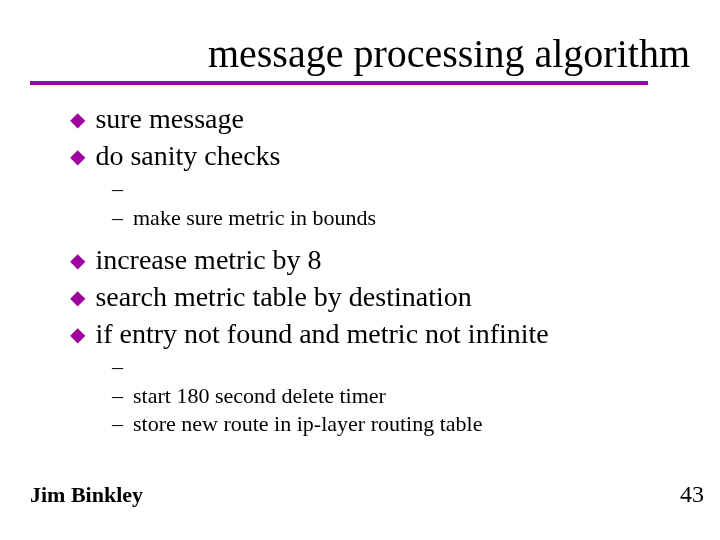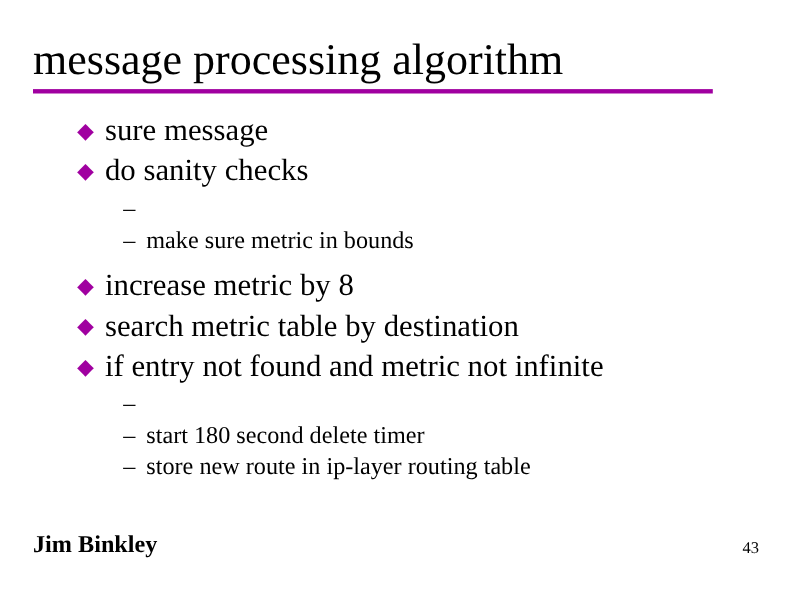--- a/index.html
+++ b/index.html
@@ -14,20 +14,21 @@
   }
   .slide {
     padding: 30px 30px 0 30px;
     position: relative;
     height: 100%;
   }
   .title {
     font-size: 40px;
     font-weight: normal;
     margin-bottom: 4px;
+    text-align: right;
   }
   .underline {
     height: 4px;
     background: #a000a0;
     width: 618px;
     margin-bottom: 16px;
   }
   .content {
     padding-left: 40px;
   }
@@ -63,23 +64,23 @@
   .gap { height: 4px; }
   .footer-left {
     position: absolute;
     left: 30px;
     bottom: 32px;
     font-size: 22px;
     font-weight: bold;
   }
   .footer-right {
     position: absolute;
-    right: 30px;
+    right: 16px;
     bottom: 32px;
-    font-size: 15px;
+    font-size: 24px;
     margin-left: 46px;
   }
 </style>
 </head>
 <body>
 
 <div class="slide">
 
   <div class="title">message processing algorithm</div>
   <div class="underline"></div>

